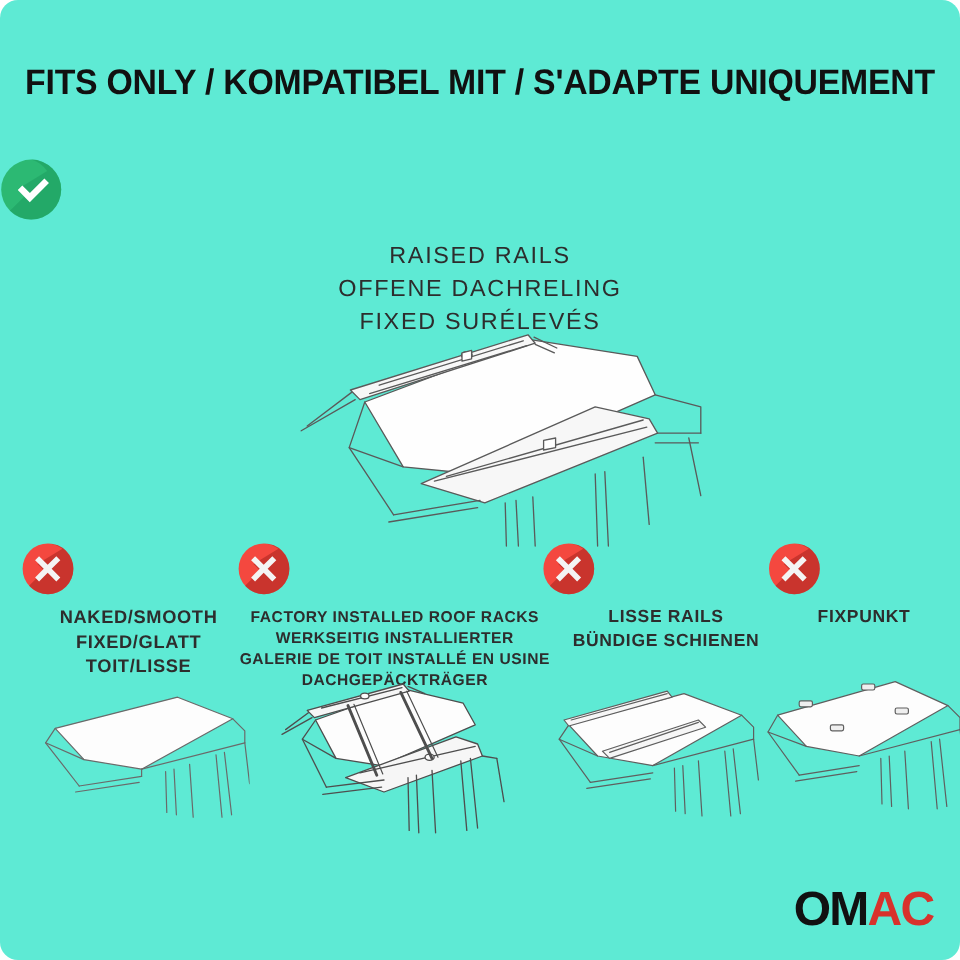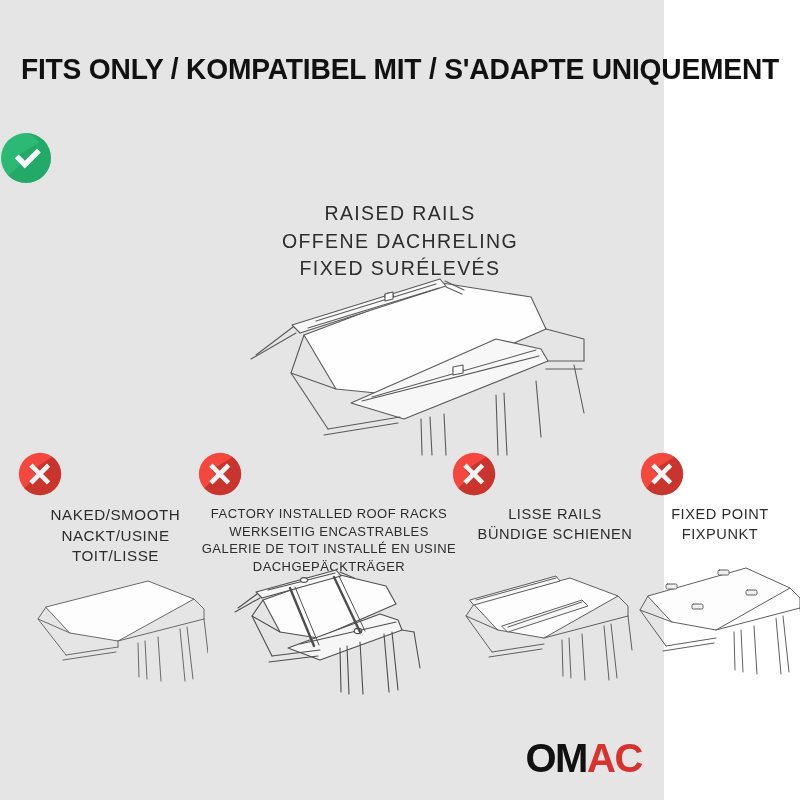--- a/index.html
+++ b/index.html
@@ -7,23 +7,24 @@
   html, body {
     width: 800px;
     height: 800px;
     background: #ffffff;
     font-family: "Liberation Sans", sans-serif;
     overflow: hidden;
   }
 
   #page {
     position: relative;
-    width: 664px;
+    width: 800px;
     height: 800px;
-    background: #e5e5e5;
+    background: #5eead4;
+    border-radius: 15px;
   }
 
   
   .title {
     position: absolute;
     top: 52px;
     left: 0;
     width: 800px;
     text-align: center;
     font-family: "Liberation Sans", sans-serif;
@@ -78,21 +79,21 @@
 
   .col {
     position: absolute;
     top: 0;
     text-align: center;
   }
 
   .col-labels {
     margin-top: 9px;
     color: #2d2d2d;
-    font-weight: 400;
+    font-weight: 700;
     line-height: 1.36;
     letter-spacing: 0.55px;
     white-space: nowrap;
   }
 
   .col-art {
     position: absolute;
   }
 
   
@@ -199,36 +200,36 @@
     <div class="col col-1">
       <span class="icon-circle">
         <svg width="44" height="44" viewBox="0 0 52 52" aria-hidden="true">
           <circle cx="26" cy="26" r="25" fill="#f4483f"></circle>
           <path d="M26 1a25 25 0 0 1 0 50 25 25 0 0 1-18.6-8.3l14.8-14.8-6.6-6.6 24.6-15A24.9 24.9 0 0 0 26 1z" fill="#9e1f1b" opacity="0.5"></path>
           <path d="M17.2 13.6l-3.9 3.9 8.5 8.5-8.5 8.5 3.9 3.9 8.5-8.5 8.5 8.5 3.9-3.9-8.5-8.5 8.5-8.5-3.9-3.9-8.5 8.5z" fill="#f4f4f4"></path>
         </svg>
       </span>
       <div class="col-labels">
         <div>NAKED/SMOOTH</div>
-        <div>NACKT/USINE</div>
+        <div>FIXED/GLATT</div>
         <div>TOIT/LISSE</div>
       </div>
     </div>
 
     <div class="col col-2">
       <span class="icon-circle">
         <svg width="44" height="44" viewBox="0 0 52 52" aria-hidden="true">
           <circle cx="26" cy="26" r="25" fill="#f4483f"></circle>
           <path d="M26 1a25 25 0 0 1 0 50 25 25 0 0 1-18.6-8.3l14.8-14.8-6.6-6.6 24.6-15A24.9 24.9 0 0 0 26 1z" fill="#9e1f1b" opacity="0.5"></path>
           <path d="M17.2 13.6l-3.9 3.9 8.5 8.5-8.5 8.5 3.9 3.9 8.5-8.5 8.5 8.5 3.9-3.9-8.5-8.5 8.5-8.5-3.9-3.9-8.5 8.5z" fill="#f4f4f4"></path>
         </svg>
       </span>
       <div class="col-labels">
         <div>FACTORY INSTALLED ROOF RACKS</div>
-        <div>WERKSEITIG ENCASTRABLES</div>
+        <div>WERKSEITIG INSTALLIERTER</div>
         <div>GALERIE DE TOIT INSTALLÉ EN USINE</div>
         <div>DACHGEPÄCKTRÄGER</div>
       </div>
     </div>
 
     <div class="col col-3">
       <span class="icon-circle">
         <svg width="44" height="44" viewBox="0 0 52 52" aria-hidden="true">
           <circle cx="26" cy="26" r="25" fill="#f4483f"></circle>
           <path d="M26 1a25 25 0 0 1 0 50 25 25 0 0 1-18.6-8.3l14.8-14.8-6.6-6.6 24.6-15A24.9 24.9 0 0 0 26 1z" fill="#9e1f1b" opacity="0.5"></path>
@@ -243,21 +244,20 @@
 
     <div class="col col-4">
       <span class="icon-circle">
         <svg width="44" height="44" viewBox="0 0 52 52" aria-hidden="true">
           <circle cx="26" cy="26" r="25" fill="#f4483f"></circle>
           <path d="M26 1a25 25 0 0 1 0 50 25 25 0 0 1-18.6-8.3l14.8-14.8-6.6-6.6 24.6-15A24.9 24.9 0 0 0 26 1z" fill="#9e1f1b" opacity="0.5"></path>
           <path d="M17.2 13.6l-3.9 3.9 8.5 8.5-8.5 8.5 3.9 3.9 8.5-8.5 8.5 8.5 3.9-3.9-8.5-8.5 8.5-8.5-3.9-3.9-8.5 8.5z" fill="#f4f4f4"></path>
         </svg>
       </span>
       <div class="col-labels">
-        <div>FIXED POINT</div>
         <div>FIXPUNKT</div>
       </div>
     </div>
 
     <div class="col-art art-1">
       <svg width="200" height="140" viewBox="0 0 200 140" fill="none" stroke="#6a6a6a" stroke-width="1" stroke-linecap="round" stroke-linejoin="round" aria-hidden="true">
         <path d="M38 50 L140 24 L186 42 L110 84 L62 76 Z" fill="#fdfdfd"></path>
         <path d="M38 50 L30 62 L58 98"></path>
         <path d="M30 62 L62 76"></path>
         <path d="M58 98 L110 90"></path>

